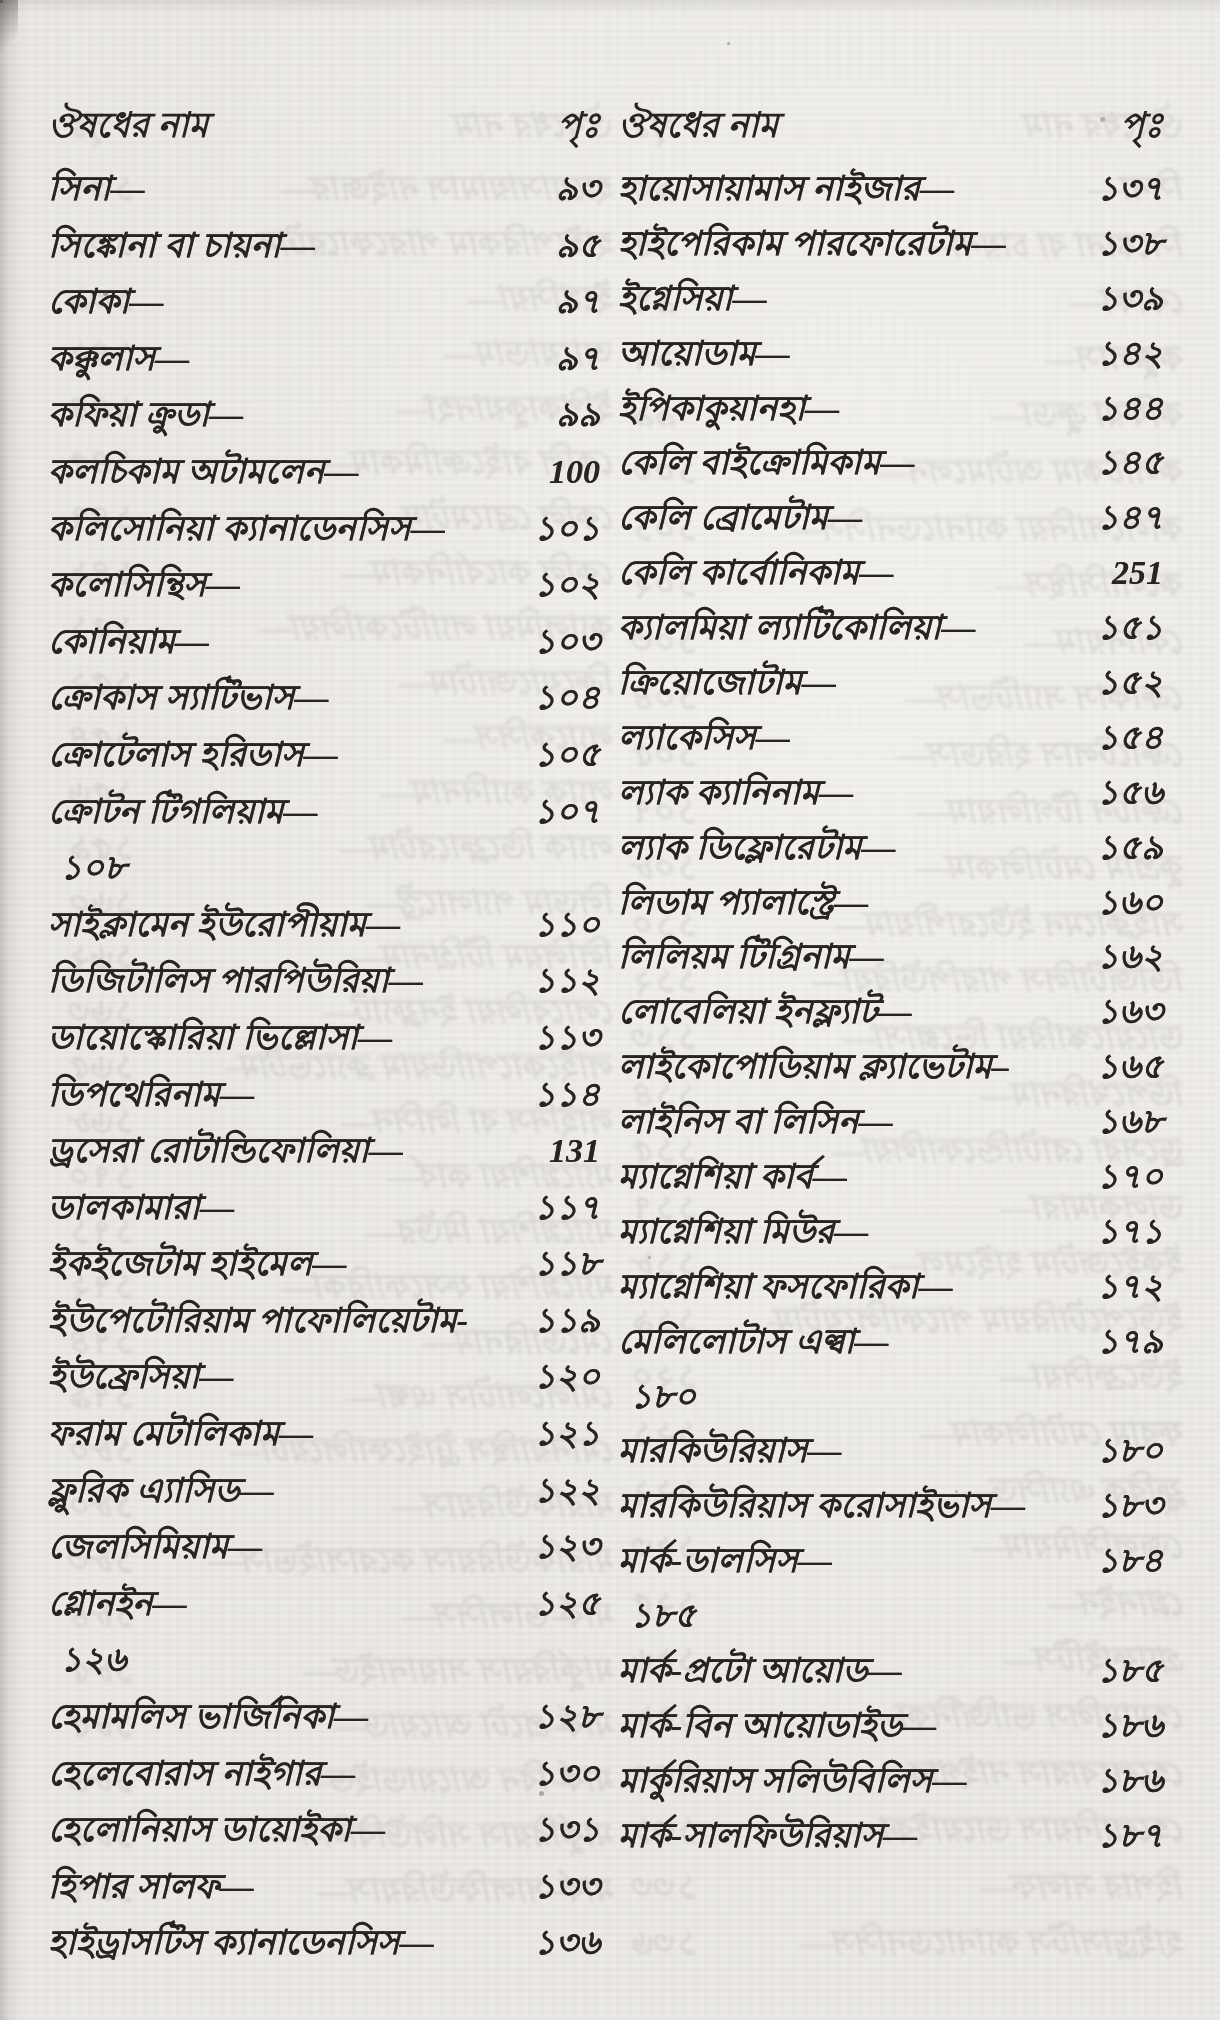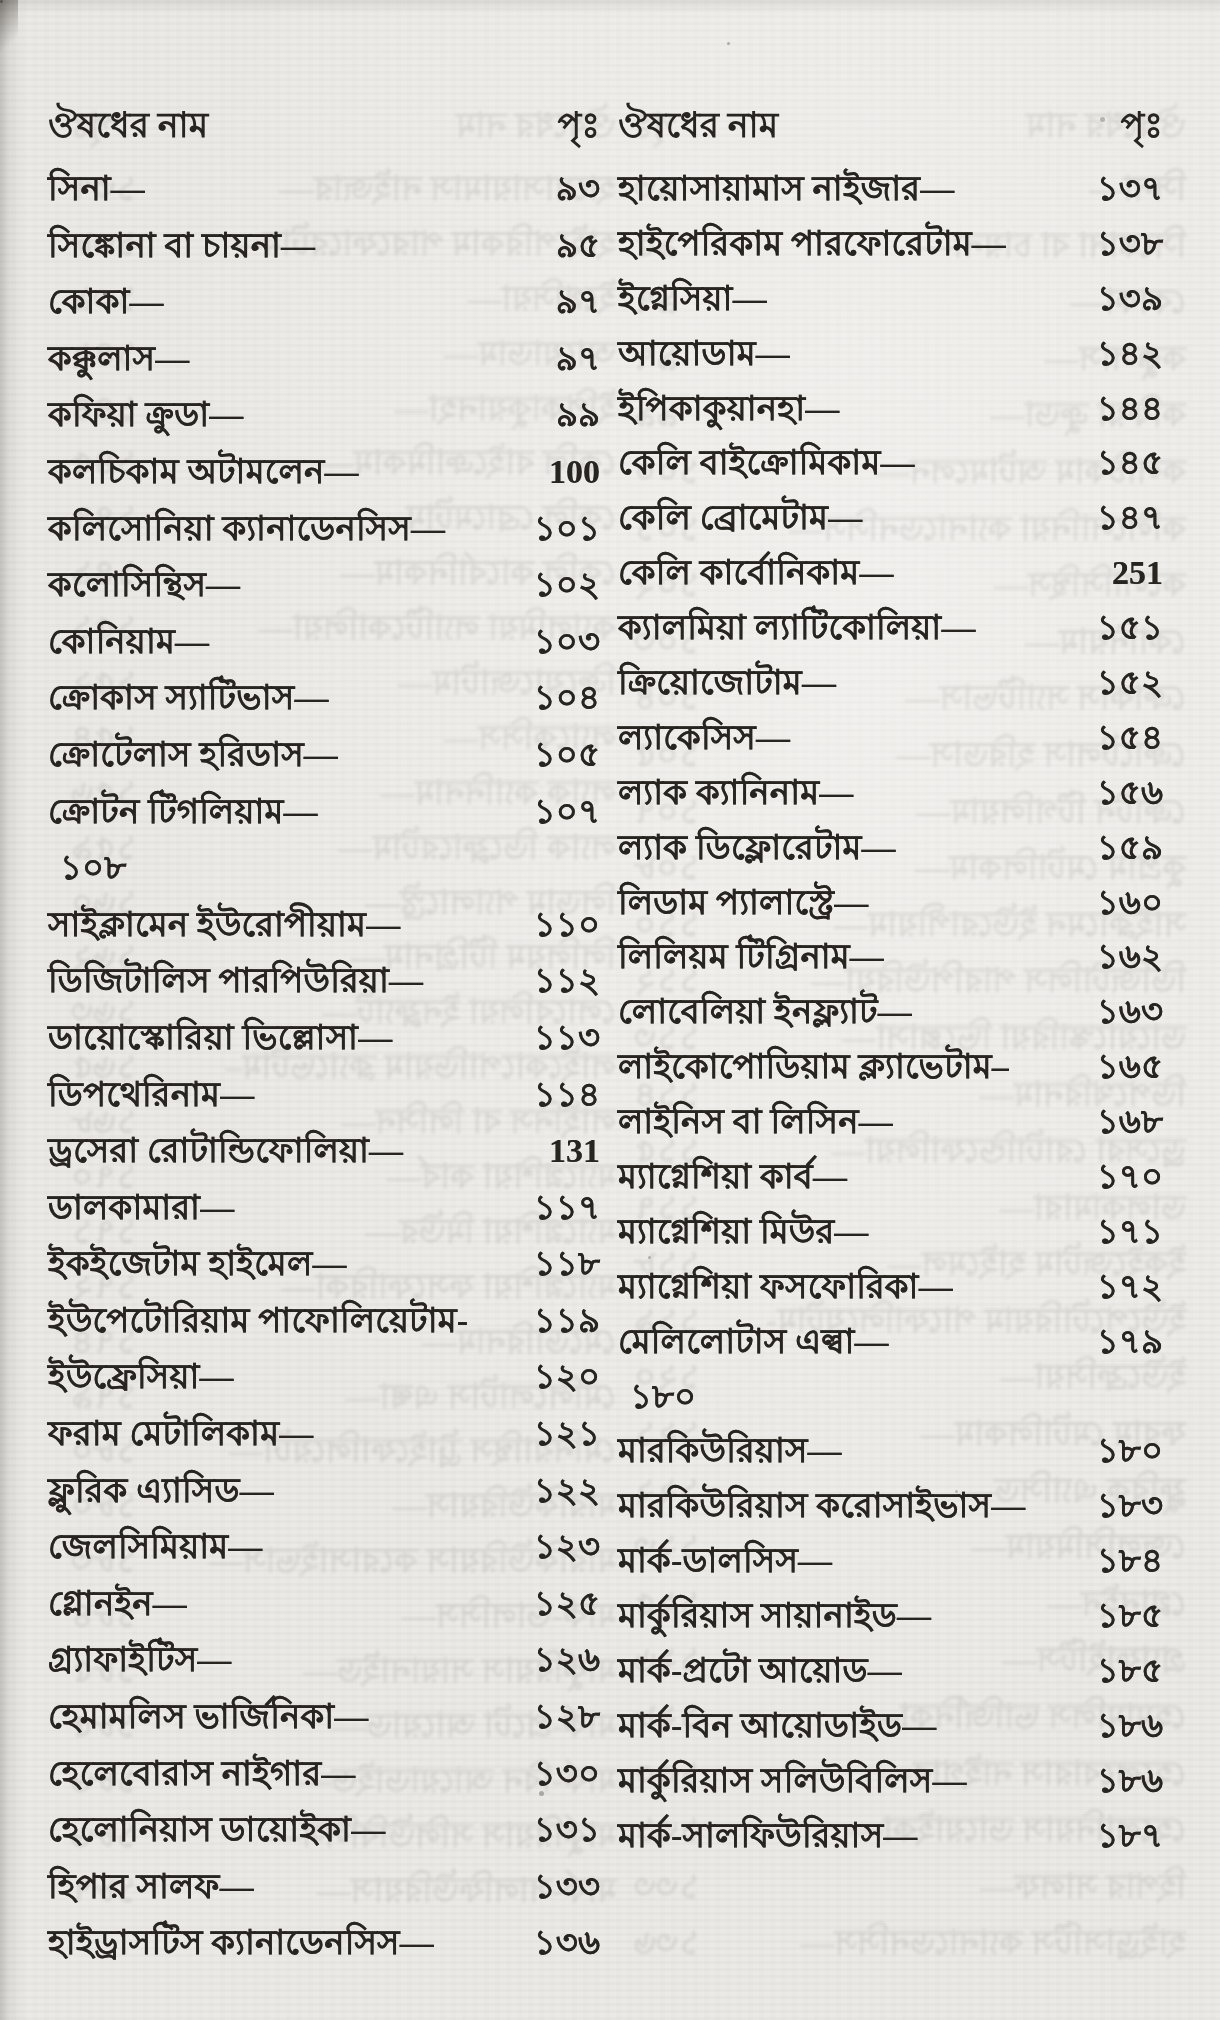--- a/index.html
+++ b/index.html
@@ -32,21 +32,21 @@
                540px 1792px 0 1px rgba(60,54,46,0.35),
                306px 536px 0 0 rgba(60,54,46,0.25),
                955px 1490px 0 0 rgba(60,54,46,0.28);}
 
   
   .ghost{position:absolute;inset:0;transform:scaleX(-1) translateX(-14px);
     opacity:0.085;filter:blur(1.4px);pointer-events:none;}
 
   .content{position:absolute;inset:0;}
 
-  .col{position:absolute;top:98px;}
+  .col{position:absolute;top:98px;font-style:italic;}
   .col-left{left:48px;width:552px;--rh:56.6px;}
   .col-right{left:618px;width:545px;--rh:54.9px;}
 
   .hdr{display:flex;justify-content:space-between;align-items:baseline;
     height:64px;font-weight:bold;font-size:35px;white-space:nowrap;}
   .hdr .pg-label{font-weight:bold;}
 
   .row{display:flex;justify-content:space-between;align-items:baseline;
     height:var(--rh);white-space:nowrap;}
   .nm{font-size:34px;font-weight:bold;letter-spacing:0.2px;
@@ -444,21 +444,20 @@
           </div>
           <div class="row">
             <span class="nm">জেলসিমিয়াম—</span>
             <span class="pg">১২৩</span>
           </div>
           <div class="row">
             <span class="nm">গ্লোনইন—</span>
             <span class="pg">১২৫</span>
           </div>
           <div class="row">
-            <span class="nm">গ্র্যাফাইটিস—</span>
             <span class="pg">১২৬</span>
           </div>
           <div class="row">
             <span class="nm">হেমামলিস ভার্জিনিকা—</span>
             <span class="pg">১২৮</span>
           </div>
           <div class="row">
             <span class="nm">হেলেবোরাস নাইগার—</span>
             <span class="pg">১৩০</span>
           </div>
@@ -580,21 +579,20 @@
           </div>
           <div class="row">
             <span class="nm">মারকিউরিয়াস করোসাইভাস—</span>
             <span class="pg">১৮৩</span>
           </div>
           <div class="row">
             <span class="nm">মার্ক-ডালসিস—</span>
             <span class="pg">১৮৪</span>
           </div>
           <div class="row">
-            <span class="nm">মার্কুরিয়াস সায়ানাইড—</span>
             <span class="pg">১৮৫</span>
           </div>
           <div class="row">
             <span class="nm">মার্ক-প্রটো আয়োড—</span>
             <span class="pg">১৮৫</span>
           </div>
           <div class="row">
             <span class="nm">মার্ক-বিন আয়োডাইড—</span>
             <span class="pg">১৮৬</span>
           </div>

